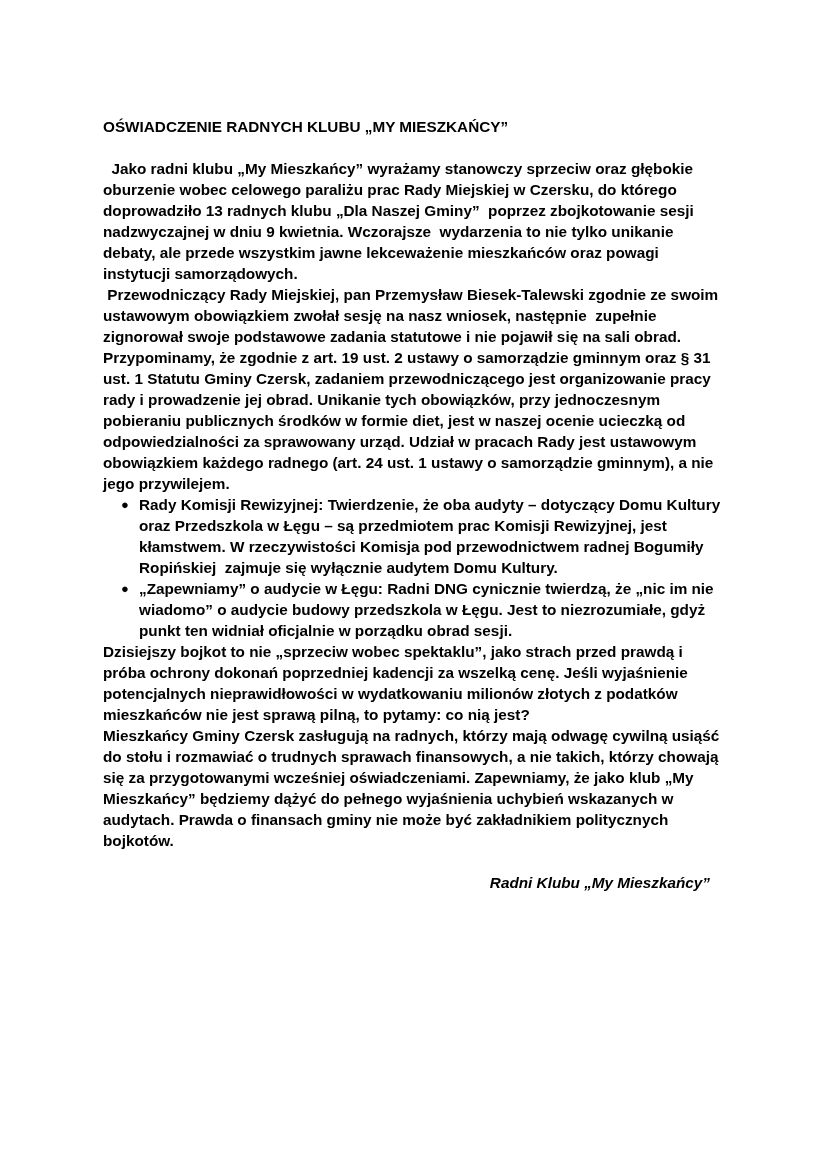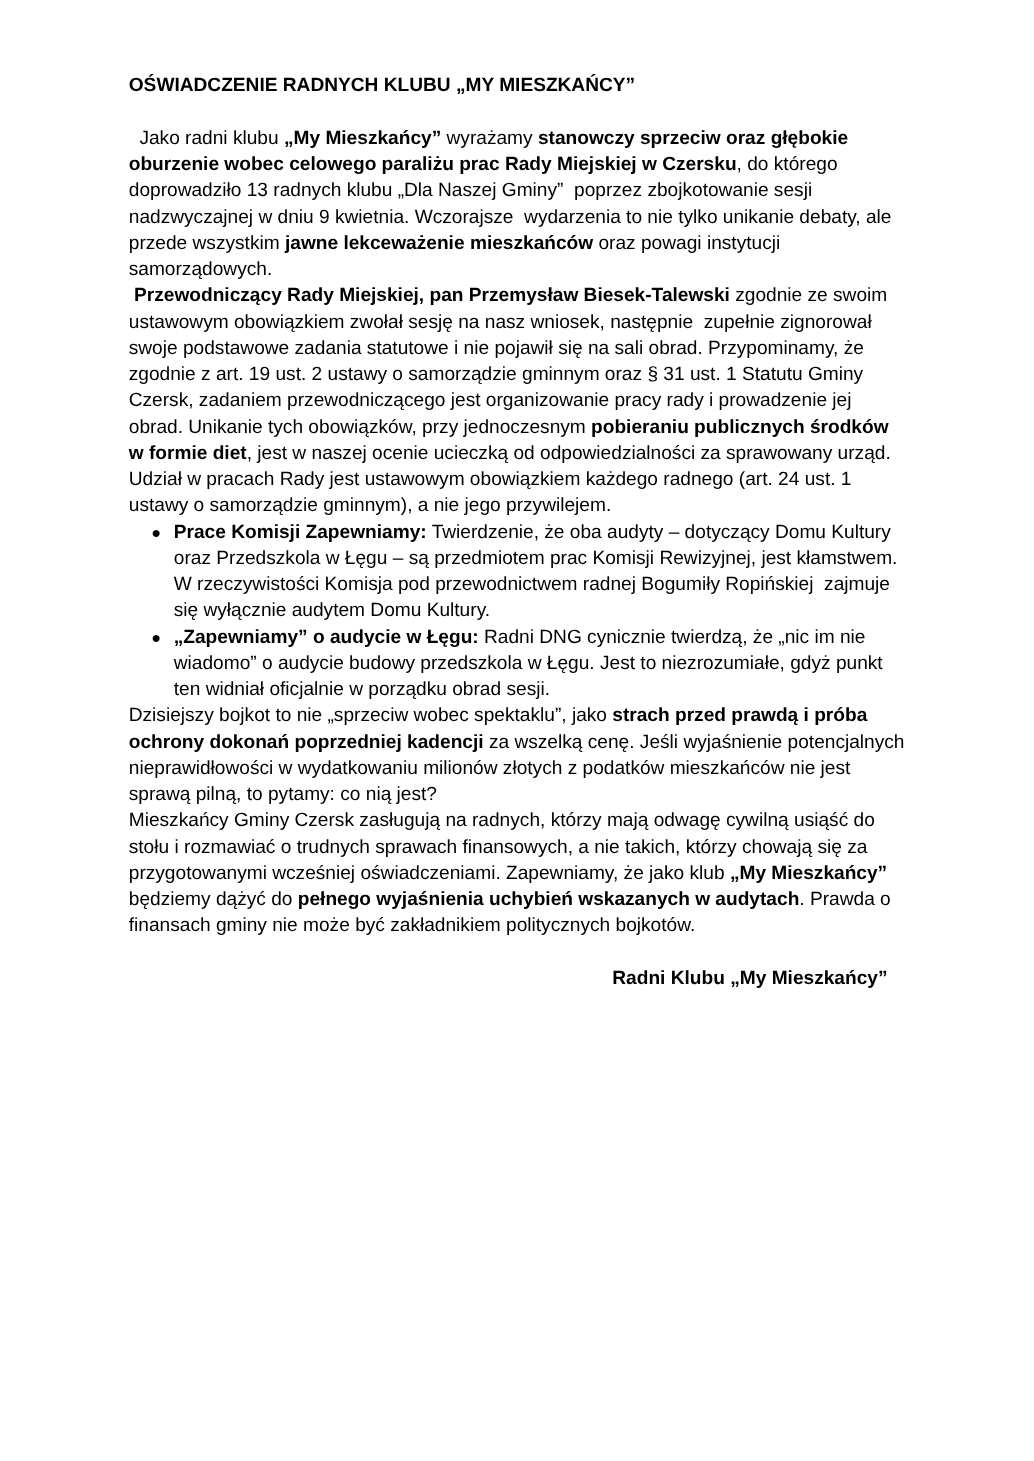--- a/index.html
+++ b/index.html
@@ -7,67 +7,68 @@
     padding: 0;
     background: #ffffff;
   }
   .page {
     position: relative;
     width: 827px;
     height: 997px;
     box-sizing: border-box;
     background: #ffffff;
     color: #000000;
-    padding: 58px 103px 0 103px;
+    padding: 116px 103px 0 103px;
     font-family: "Liberation Sans", "DejaVu Sans", sans-serif;
     font-size: 15.3px;
     line-height: 21px;
     overflow: hidden;
   }
   .title {
     font-size: 15.3px;
     font-weight: bold;
     margin: 0 0 21px 0;
     white-space: pre-wrap;
   }
   .para {
     margin: 0;
     white-space: pre-wrap;
   }
-  .run { font-weight: normal; }
+  .run { font-weight: bold; }
   .run.bold { font-weight: bold; }
   .bullet-row {
     display: flex;
     padding-left: 18px;
   }
   .bullet-marker {
     flex: 0 0 18px;
     font-size: 13px;
   }
   .bullet-text {
     flex: 1 1 auto;
     white-space: pre-wrap;
   }
   .signature {
     margin-top: 21px;
     text-align: right;
     padding-right: 14px;
+    font-style: italic;
   }
 </style>
 </head>
 <body>
 
 <div class="page">
   <h1 class="title">OŚWIADCZENIE RADNYCH KLUBU „MY MIESZKAŃCY”</h1>
   <div id="doc-blocks">
       <p class="para"><span class="run">  Jako radni klubu </span><span class="run bold">„My Mieszkańcy”</span><span class="run"> wyrażamy </span><span class="run bold">stanowczy sprzeciw oraz głębokie oburzenie wobec celowego paraliżu prac Rady Miejskiej w Czersku</span><span class="run">, do którego doprowadziło 13 radnych klubu „Dla Naszej Gminy”  poprzez zbojkotowanie sesji nadzwyczajnej w dniu 9 kwietnia. Wczorajsze  wydarzenia to nie tylko unikanie debaty, ale przede wszystkim </span><span class="run bold">jawne lekceważenie mieszkańców</span><span class="run"> oraz powagi instytucji samorządowych.</span></p>
       <p class="para"><span class="run"> </span><span class="run bold">Przewodniczący Rady Miejskiej, pan Przemysław Biesek-Talewski</span><span class="run"> zgodnie ze swoim ustawowym obowiązkiem zwołał sesję na nasz wniosek, następnie  zupełnie zignorował swoje podstawowe zadania statutowe i nie pojawił się na sali obrad. Przypominamy, że zgodnie z art. 19 ust. 2 ustawy o samorządzie gminnym oraz § 31 ust. 1 Statutu Gminy Czersk, zadaniem przewodniczącego jest organizowanie pracy rady i prowadzenie jej obrad. Unikanie tych obowiązków, przy jednoczesnym </span><span class="run bold">pobieraniu publicznych środków w formie diet</span><span class="run">, jest w naszej ocenie ucieczką od odpowiedzialności za sprawowany urząd. Udział w pracach Rady jest ustawowym obowiązkiem każdego radnego (art. 24 ust. 1 ustawy o samorządzie gminnym), a nie jego przywilejem.</span></p>
       <div class="bullet-row">
         <span class="bullet-marker">●</span>
-        <span class="bullet-text"><span class="run bold">Prace Komisji Zapewniamy:</span><span class="run"> Twierdzenie, że oba audyty – dotyczący Domu Kultury oraz Przedszkola w Łęgu – są przedmiotem prac Komisji Rewizyjnej, jest kłamstwem. W rzeczywistości Komisja pod przewodnictwem radnej Bogumiły Ropińskiej  zajmuje się wyłącznie audytem Domu Kultury.</span></span>
+        <span class="bullet-text"><span class="run bold">Rady Komisji Rewizyjnej:</span><span class="run"> Twierdzenie, że oba audyty – dotyczący Domu Kultury oraz Przedszkola w Łęgu – są przedmiotem prac Komisji Rewizyjnej, jest kłamstwem. W rzeczywistości Komisja pod przewodnictwem radnej Bogumiły Ropińskiej  zajmuje się wyłącznie audytem Domu Kultury.</span></span>
       </div>
       <div class="bullet-row">
         <span class="bullet-marker">●</span>
         <span class="bullet-text"><span class="run bold">„Zapewniamy” o audycie w Łęgu:</span><span class="run"> Radni DNG cynicznie twierdzą, że „nic im nie wiadomo” o audycie budowy przedszkola w Łęgu. Jest to niezrozumiałe, gdyż punkt ten widniał oficjalnie w porządku obrad sesji.</span></span>
       </div>
       <p class="para"><span class="run">Dzisiejszy bojkot to nie „sprzeciw wobec spektaklu”, jako </span><span class="run bold">strach przed prawdą i próba ochrony dokonań poprzedniej kadencji</span><span class="run"> za wszelką cenę. Jeśli wyjaśnienie potencjalnych nieprawidłowości w wydatkowaniu milionów złotych z podatków mieszkańców nie jest sprawą pilną, to pytamy: co nią jest?</span></p>
       <p class="para"><span class="run">Mieszkańcy Gminy Czersk zasługują na radnych, którzy mają odwagę cywilną usiąść do stołu i rozmawiać o trudnych sprawach finansowych, a nie takich, którzy chowają się za przygotowanymi wcześniej oświadczeniami. Zapewniamy, że jako klub </span><span class="run bold">„My Mieszkańcy”</span><span class="run"> będziemy dążyć do </span><span class="run bold">pełnego wyjaśnienia uchybień wskazanych w audytach</span><span class="run">. Prawda o finansach gminy nie może być zakładnikiem politycznych bojkotów.</span></p>
       <p class="para signature"><span class="run bold">Radni Klubu „My Mieszkańcy”</span></p>
     </div>
 </div>

